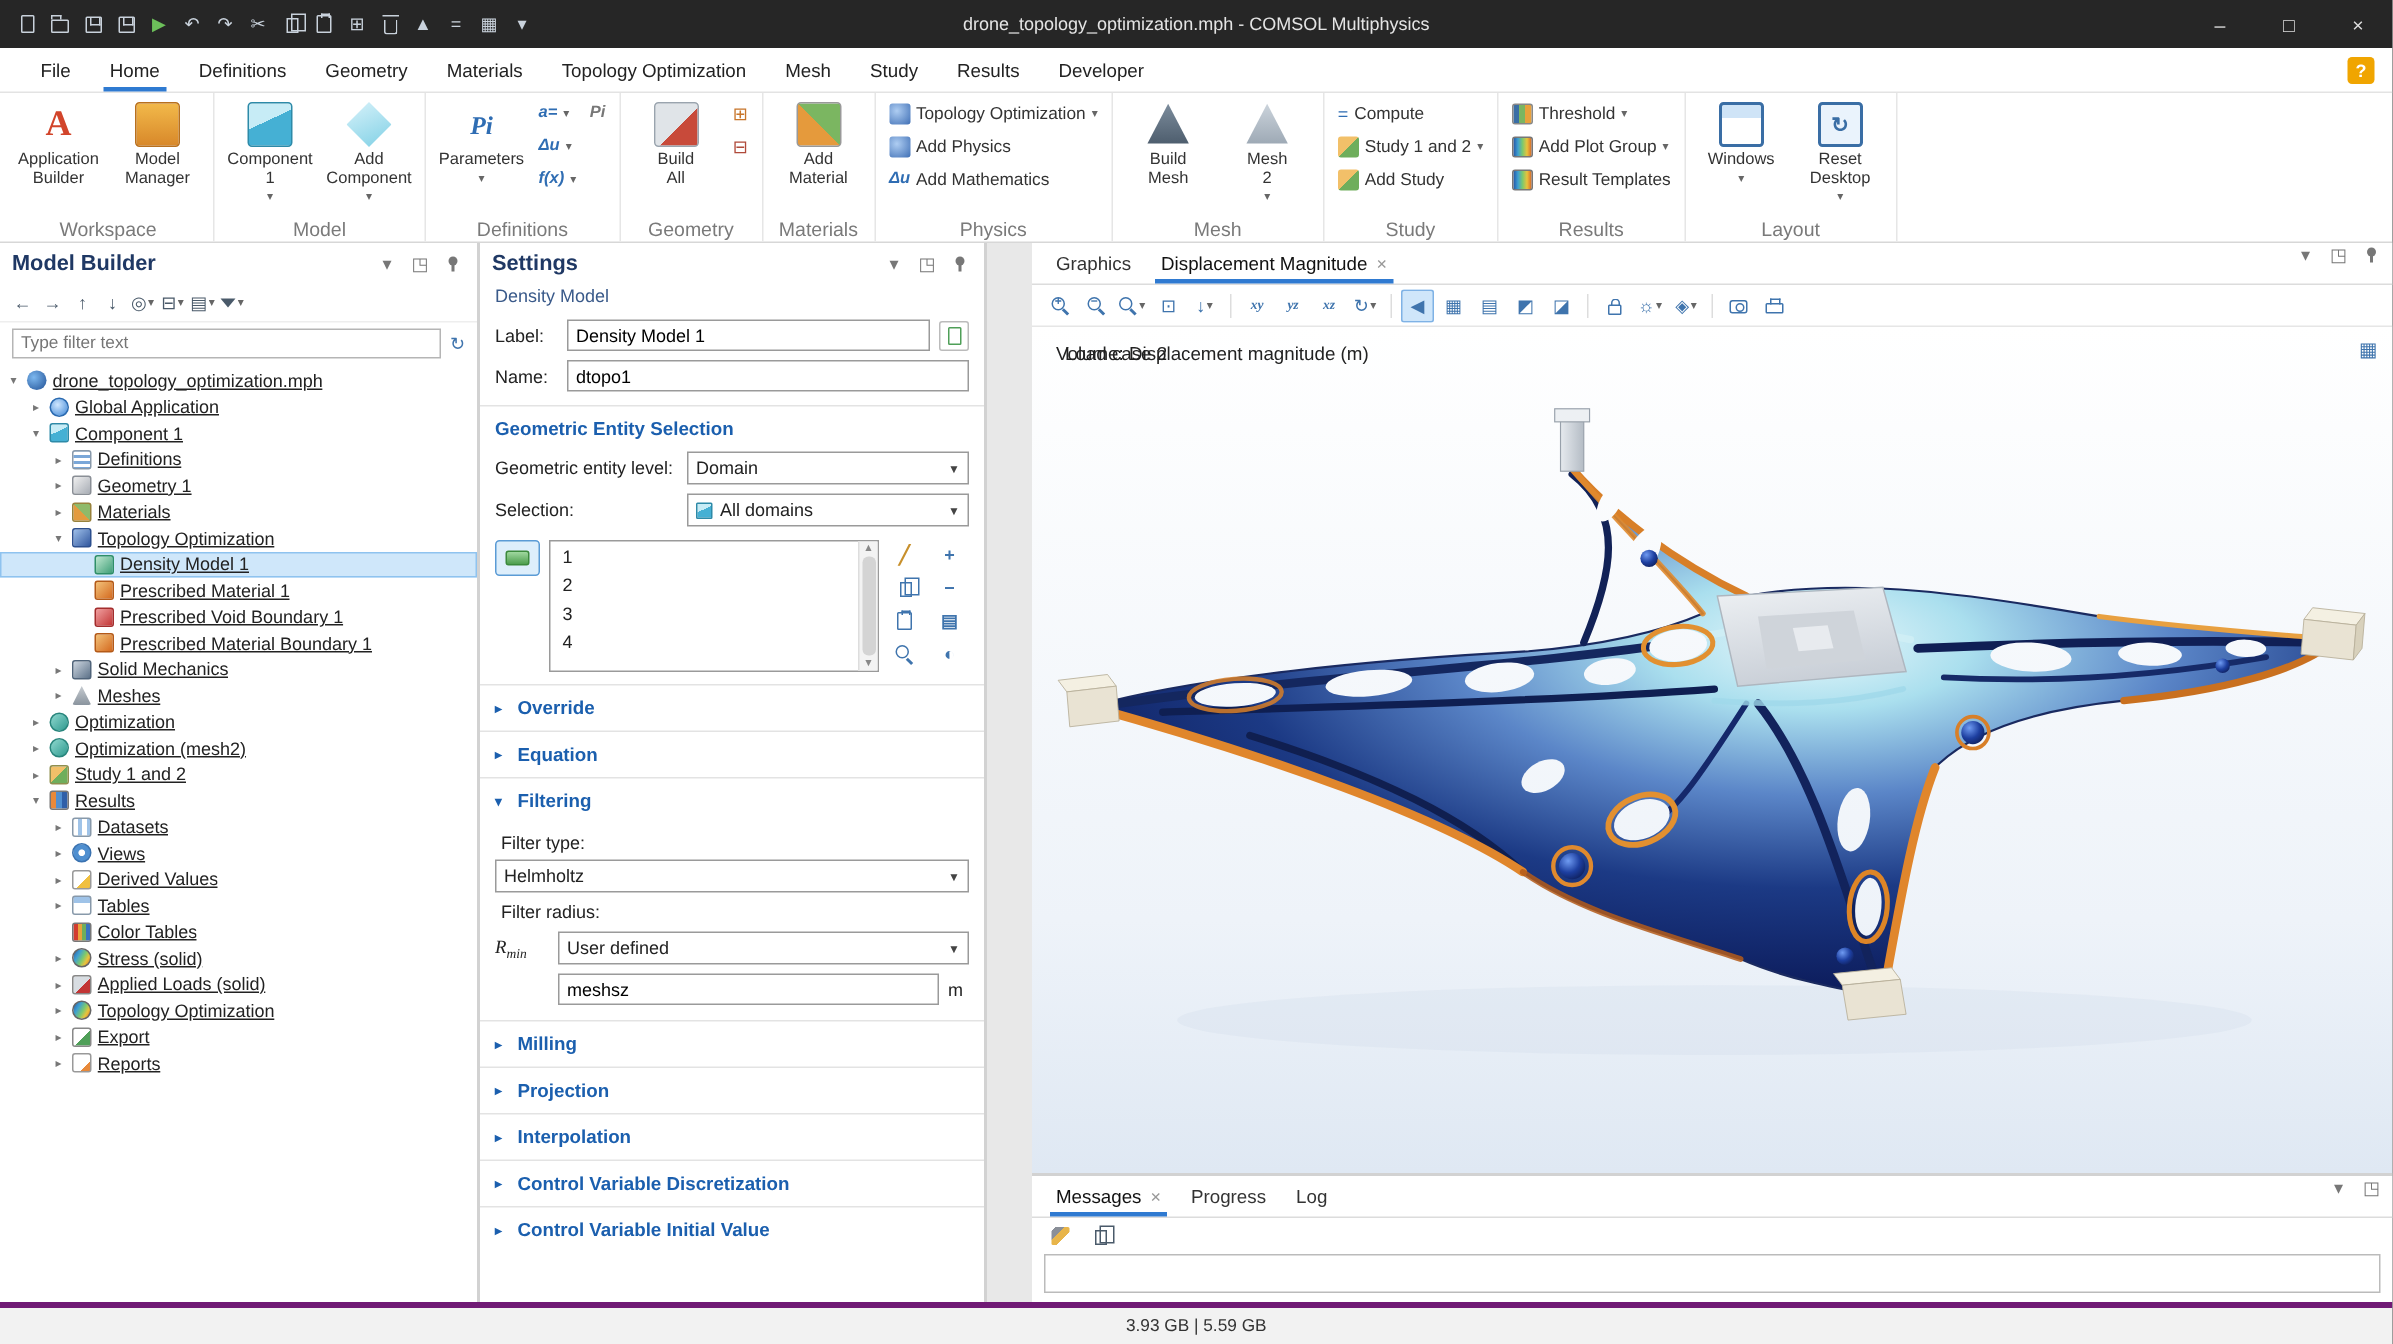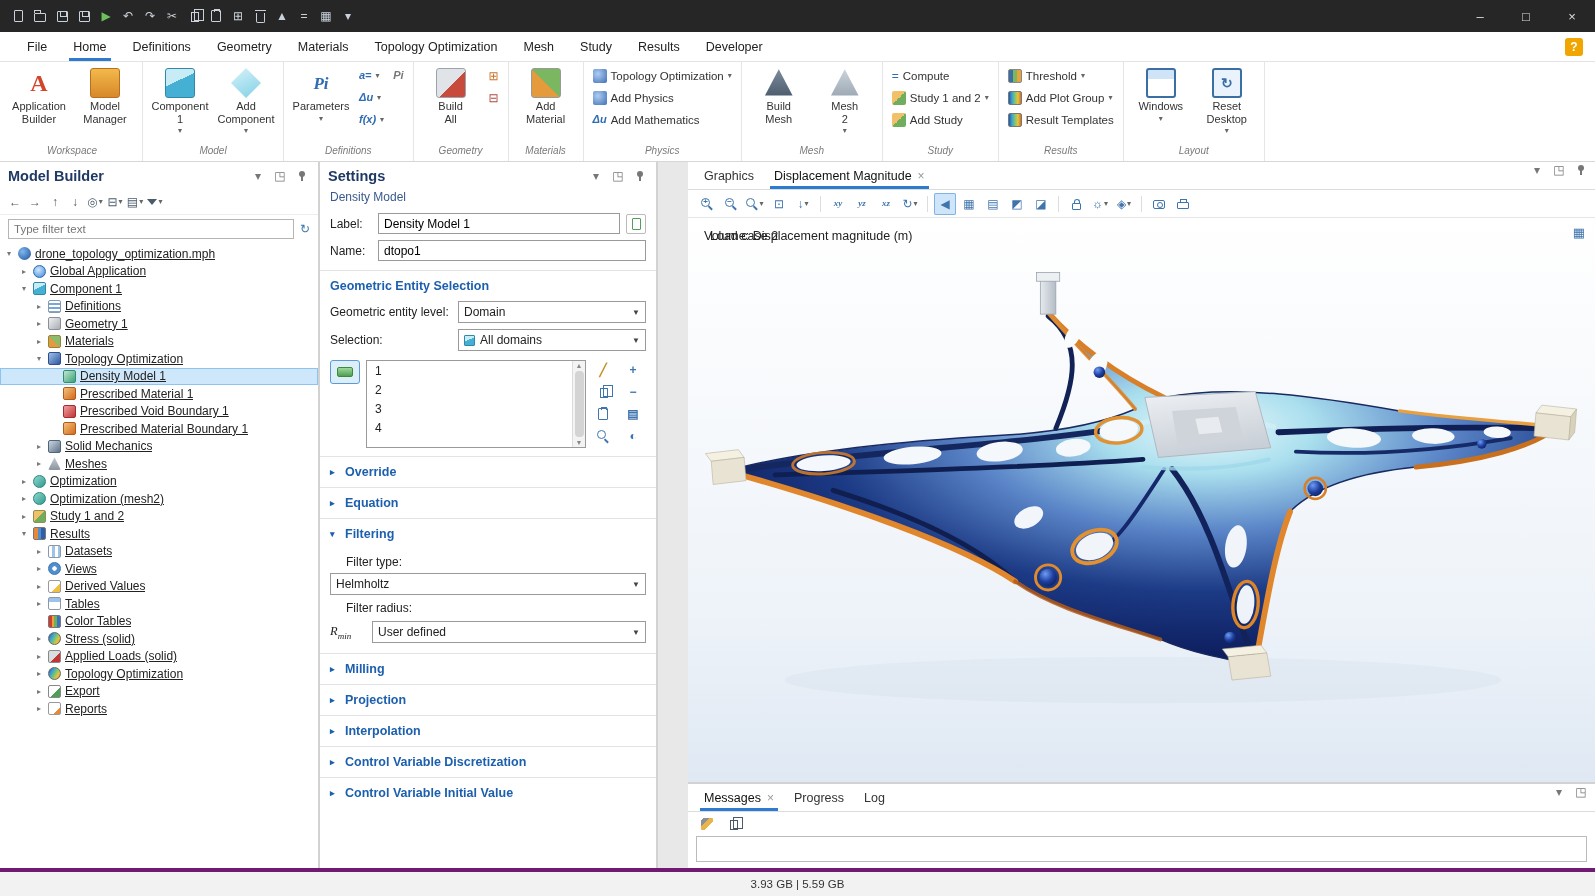--- a/index.html
+++ b/index.html
@@ -24,21 +24,21 @@
             color:#fff;font-weight:bold;font-size:12px;display:flex;align-items:center;justify-content:center;}
 
   
   .ribbon{height:100px;display:flex;background:#fff;border-bottom:1px solid #d7d7d7;padding:0 2px;flex:none;overflow:hidden;}
   .rgroup{display:flex;flex-direction:column;border-right:1px solid #e6e6e6;padding:3px 5px 1px;}
   .ritems{flex:1;display:flex;align-items:stretch;gap:2px;}
   .rbig{width:64px;display:flex;flex-direction:column;align-items:center;gap:2px;padding:3px 2px 0;border-radius:3px;}
   .rbig .lbl{font-size:11px;color:#333;text-align:center;line-height:1.15;white-space:pre-line;}
   .rsmallcol{display:flex;flex-direction:column;flex-wrap:wrap;max-height:66px;gap:1px;align-content:flex-start;}
   .rsmall{display:flex;align-items:center;gap:4px;font-size:11.5px;color:#333;padding:2px 4px;height:21px;border-radius:2px;}
-  .rgl{height:17px;font-size:10px;color:#7a7a7a;text-align:center;padding-top:2px;font-style:italic;}
+  .rgl{height:17px;font-size:13px;color:#7a7a7a;text-align:center;padding-top:2px;}
   .caret{font-size:8px;color:#666;line-height:1;}
 
   
   .icn{display:inline-flex;align-items:center;justify-content:center;line-height:1;font-size:12px;color:inherit;}
   .icn.ri{width:30px;height:30px;border-radius:3px;font-weight:bold;}
   .icn.smic{width:14px;height:14px;border-radius:2px;}
   .txtic{font-weight:bold;color:#2f6db3;font-size:11px;font-style:italic;}
   .ri-appA{color:#d2452b;font-size:24px;font-family:"Liberation Serif",serif;font-weight:bold;}
   .ri-mm{background:linear-gradient(#f2b94a,#d8882a);border:1px solid #b8701e;}
   .ri-comp{background:linear-gradient(155deg,#c7ecf6 0 42%,#45b0d4 42%);border:1px solid #2d8aa8;}
@@ -152,21 +152,21 @@
   .domain-list{flex:1;height:88px;border:1px solid #9a9a9a;background:#fff;position:relative;min-width:0;}
   .domain-list .drow{height:19px;display:flex;align-items:center;padding-left:8px;font-size:12px;}
   .dscroll{position:absolute;top:0;right:0;bottom:0;width:13px;background:#f3f3f3;border-left:1px solid #ddd;display:flex;flex-direction:column;align-items:center;justify-content:space-between;padding:1px 0;}
   .sarr{font-size:7px;color:#888;}
   .sthumb{flex:1;width:9px;margin:2px 0;background:#d4d4d4;border-radius:4px;}
   .selcol{width:24px;display:flex;flex-direction:column;gap:2px;flex:none;color:#3f74ad;}
   .selcol .sbtn{width:22px;height:20px;display:inline-flex;align-items:center;justify-content:center;border-radius:2px;font-weight:bold;}
   .sec-row{display:flex;align-items:center;gap:6px;border-top:1px solid #e3e3e3;padding:8px 10px;color:#1b5fae;font-weight:bold;font-size:12.5px;}
   .schev{font-size:9px;width:9px;}
   .fil-body{padding:0 10px 10px;}
-  .fil-body .cap{font-size:12px;color:#222;margin:6px 16px 4px;}
+  .fil-body .cap{font-size:12px;color:#222;margin:6px 4px 4px;}
   .radius-row{display:flex;align-items:center;gap:6px;margin-top:6px;}
   .rmin{width:36px;flex:none;font-size:12.5px;font-style:italic;font-family:"Liberation Serif",serif;}
   .rmin sub{font-size:9px;}
   .unit{width:14px;font-size:12px;}
 
   
   .graphics-panel{flex:1;display:flex;flex-direction:column;min-height:0;}
   .tab-row{height:28px;display:flex;align-items:stretch;border-bottom:1px solid #dcdcdc;background:#fff;padding:0 6px;flex:none;}
   .ptab{display:flex;align-items:center;gap:6px;padding:0 10px;font-size:12.5px;color:#333;position:relative;}
   .ptab.active{color:#111;}
@@ -240,20 +240,21 @@
         <span class="qat-btn">
           <span class="icn ">=</span>
         </span>
         <span class="qat-btn">
           <span class="icn ">▦</span>
         </span>
         <span class="qat-btn">
           <span class="icn ">▾</span>
         </span>
       </div>
+    <div class="win-title">drone_topology_optimization.mph - COMSOL Multiphysics</div>
     <div class="winctl">
       <span class="winbtn">–</span>
       <span class="winbtn">□</span>
       <span class="winbtn">×</span>
     </div>
   </div>
 
   <div class="menubar">
     <div class="menu-tabs" id="menu-tabs">
         <div class="menu-tab">File</div>
@@ -757,20 +758,25 @@
             <span>Helmholtz</span>
             <span class="dd-caret">▼</span>
           </div>
           <div class="cap">Filter radius:</div>
           <div class="radius-row">
             <span class="rmin"><i>R</i><sub>min</sub></span>
             <div class="dropdown">
               <span>User defined</span>
               <span class="dd-caret">▼</span>
             </div>
+          </div>
+          <div class="radius-row">
+            <span class="rmin"></span>
+            <input class="txt grow" value="meshsz" style="">
+            <span class="unit">m</span>
           </div>
         </div>
 
         <div id="secs-bottom">
             <div class="sec-row">
               <span class="schev">▸</span>
               <span>Milling</span>
             </div>
             <div class="sec-row">
               <span class="schev">▸</span>

